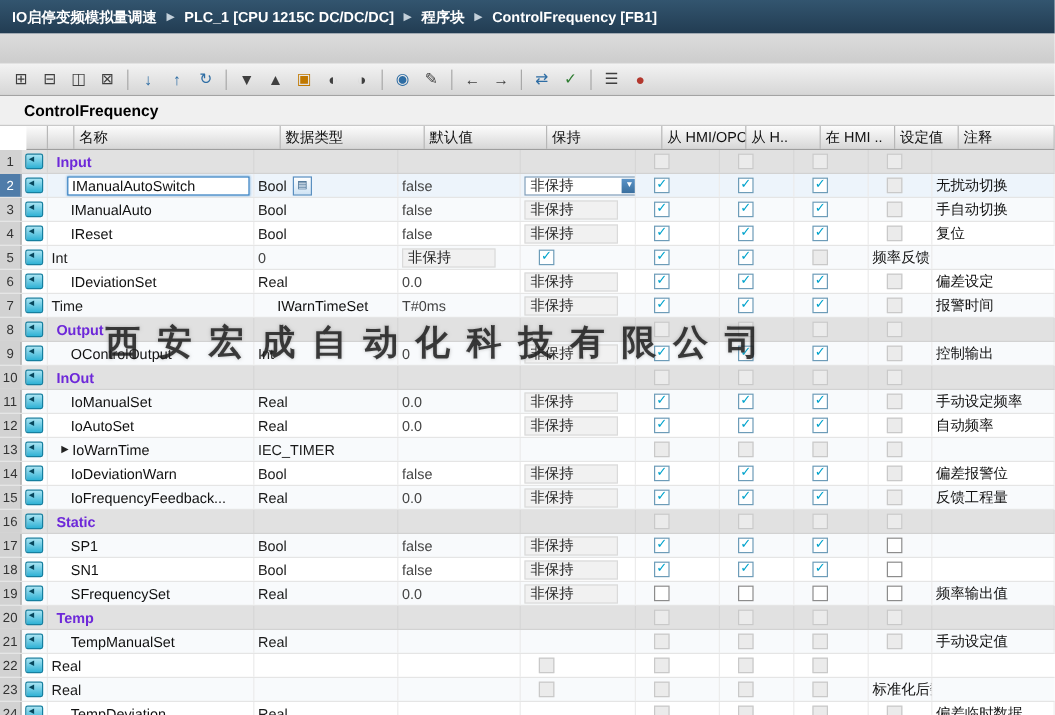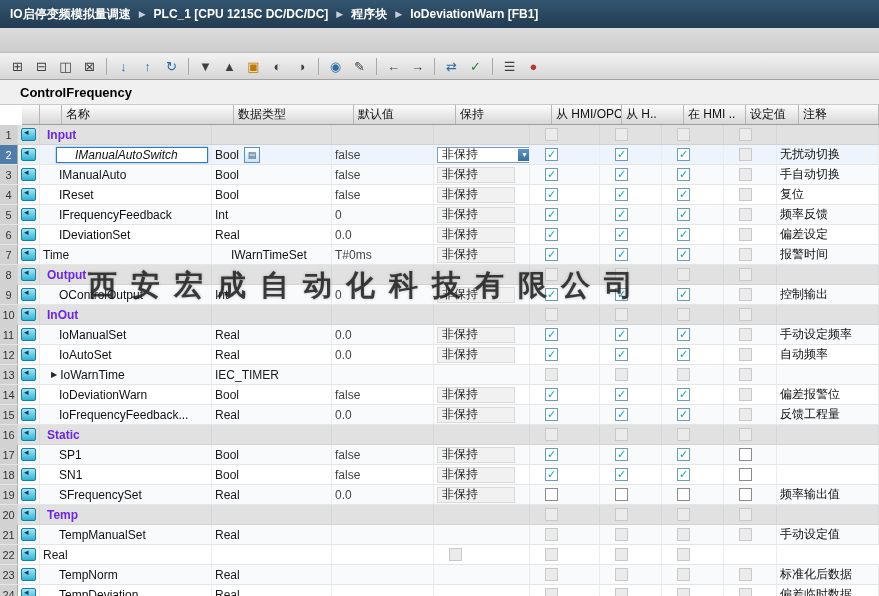--- a/index.html
+++ b/index.html
@@ -74,21 +74,21 @@
   }
   .expander{font-size:8px;color:#222;cursor:pointer;}
   .expander.inname{margin-left:8px;}
   .slabel{font-weight:bold;margin-left:4px;color:#6d28d9;}
   .vlabel{margin-left:16px;color:#111;}
   .vlabel.afterex{margin-left:3px;}
   .name-editor{
     margin-left:13px;flex:1;height:14px;border:1px solid #2f7cc0;background:#fff;
     display:flex;align-items:center;padding:0 3px;box-shadow:0 0 2px rgba(47,124,192,.6);
   }
-  .name-editor .vlabel{margin-left:15px;font-style:italic;}
+  .name-editor .vlabel{margin-left:0;}
   .defval{color:#444;}
   .retain-box{
     background:#f1f1f1;border:1px solid #dadada;height:14px;min-width:68px;
     display:flex;align-items:center;padding:0 4px;position:relative;color:#222;
   }
   .retain-box.with-dd{border-color:#7f9db9;background:#fff;padding-right:16px;min-width:74px;}
   .dd-btn{
     position:absolute;right:1px;top:1px;bottom:1px;width:13px;
     background:linear-gradient(#5b94c8,#3a6f9e);color:#fff;font-size:7px;
     display:flex;align-items:center;justify-content:center;cursor:pointer;
@@ -118,21 +118,21 @@
 </head>
 <body>
 
 <div class="breadcrumb">
     <span class="crumb">IO启停变频模拟量调速</span>
     <span class="crumb-sep">▶</span>
     <span class="crumb">PLC_1 [CPU 1215C DC/DC/DC]</span>
     <span class="crumb-sep">▶</span>
     <span class="crumb">程序块</span>
     <span class="crumb-sep">▶</span>
-    <span class="crumb">IoDeviationWarn [FB1]</span>
+    <span class="crumb">ControlFrequency [FB1]</span>
   </div>
 
 <div class="tabstrip"></div>
 
 <div class="toolbar">
     <span class="tb-icon" style="color: rgb(63, 63, 63);">⊞</span>
     <span class="tb-icon" style="color: rgb(63, 63, 63);">⊟</span>
     <span class="tb-icon" style="color: rgb(63, 63, 63);">◫</span>
     <span class="tb-icon" style="color: rgb(63, 63, 63);">⊠</span>
     <span class="tb-sep"></span>
@@ -318,23 +318,20 @@
         <div class="cell comment">
           <span>复位</span>
         </div>
       </div>
       <div class="row alt">
         <div class="cell numcell">5</div>
         <div class="cell iconcell">
           <span class="vicon"></span>
         </div>
         <div class="cell">
-          <span class="vlabel">IFrequencyFeedback</span>
-        </div>
-        <div class="cell">
           <span>Int</span>
         </div>
         <div class="cell">
           <span class="defval">0</span>
         </div>
         <div class="cell">
           <span class="retain-box">
             <span>非保持</span>
           </span>
         </div>
@@ -920,23 +917,20 @@
           <span class="cb d"></span>
         </div>
         <div class="cell comment">
           <span></span>
         </div>
       </div>
       <div class="row alt">
         <div class="cell numcell">23</div>
         <div class="cell iconcell">
           <span class="vicon"></span>
-        </div>
-        <div class="cell">
-          <span class="vlabel">TempNorm</span>
         </div>
         <div class="cell">
           <span>Real</span>
         </div>
         <div class="cell">
           <span class="defval"></span>
         </div>
         <div class="cell"></div>
         <div class="cell chk">
           <span class="cb d"></span>

